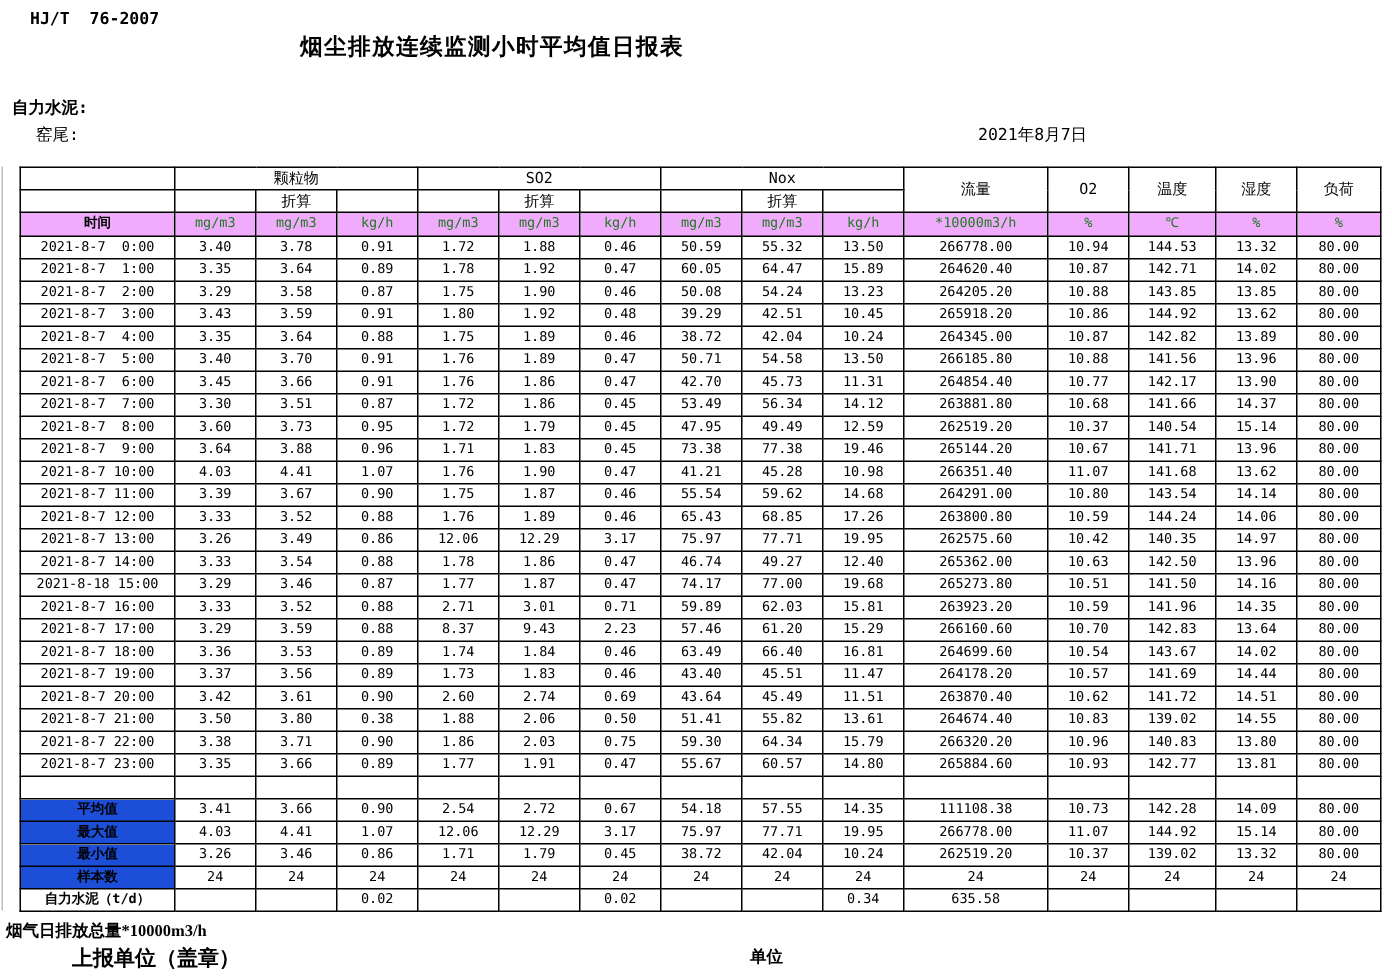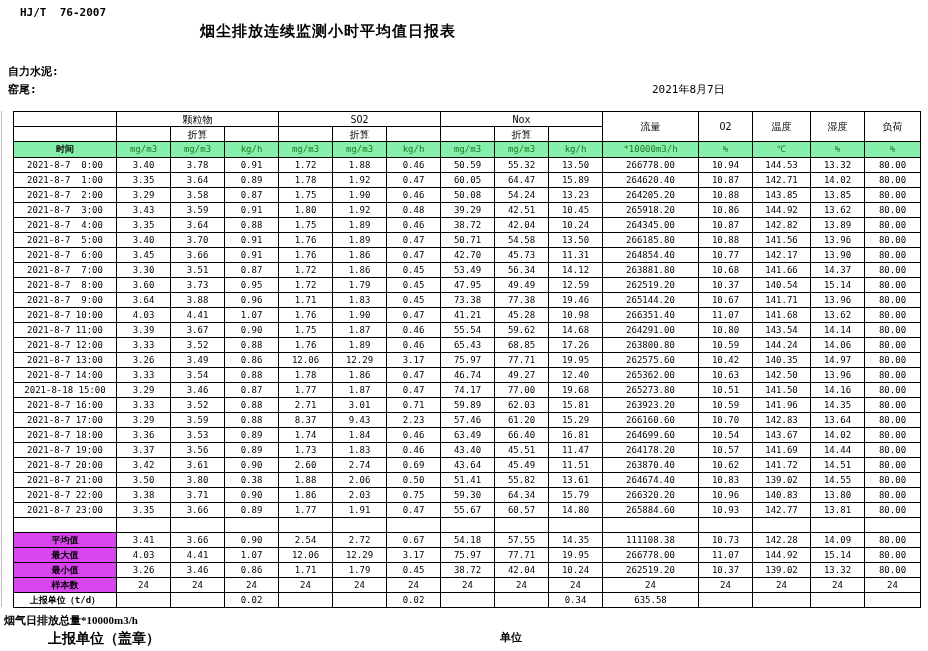--- a/index.html
+++ b/index.html
@@ -3,34 +3,34 @@
 <meta charset="utf-8">
 <style>
   html,body{margin:0;padding:0;background:#ffffff;}
   body{width:928px;height:651px;position:relative;overflow:hidden;
        font-family:"DejaVu Sans Mono","Liberation Mono",monospace;color:#000;}
   .abs{position:absolute;white-space:pre;}
   .std{left:20px;top:6px;font-size:11px;font-weight:bold;}
   .title{left:200px;top:22px;font-size:15px;font-weight:bold;letter-spacing:1px;
          font-family:"Liberation Sans","DejaVu Sans",sans-serif;}
   .company{left:8px;top:64px;font-size:11px;font-weight:bold;}
-  .station{left:8px;top:82px;font-size:11px;font-weight:bold;}
+  .station{left:24px;top:82px;font-size:11px;font-weight:normal;}
   .date{left:652px;top:82px;font-size:11px;}
   .edge-line{left:1px;top:111px;width:1px;height:496px;background:#bdbdbd;}
 
   table.report{position:absolute;left:13px;top:111px;border-collapse:collapse;
                table-layout:fixed;}
   table.report td{border:1px solid #000;font-size:9px;line-height:13px;height:14px;
                   padding:0;text-align:center;vertical-align:middle;white-space:pre;
                   overflow:hidden;}
   tr.hrow td{font-size:10px;}
-  tr.green-row td{background:#86efac;height:15px;}
+  tr.green-row td{background:#f0abfc;height:15px;}
   tr.green-row td.unit{color:#217821;}
   td.time-h{font-weight:bold;font-size:10px;}
-  td.sum-label{background:#d946ef;font-weight:bold;font-size:10px;margin-top:31px;}
+  td.sum-label{background:#1d4ed8;font-weight:bold;font-size:10px;margin-top:31px;}
   td.total-label{border-left:none;text-align:left;padding-left:0;font-size:10px;
                  font-weight:bold;}
   .footer1{left:4px;top:613px;font-size:11px;font-weight:bold;font-family:Liberation Serif, serif;}
   .footer2{left:4px;top:630px;font-size:14px;font-weight:bold;margin-left:44px;}
   .footer3{left:500px;top:630px;font-size:11px;font-weight:bold;}
 </style>
 </head>
 <body>
 
 <div class="abs std">HJ/T  76-2007</div>
@@ -590,21 +590,21 @@
         <td>24</td>
         <td>24</td>
         <td>24</td>
         <td>24</td>
         <td>24</td>
         <td>24</td>
         <td>24</td>
         <td>24</td>
       </tr>
       <tr>
-        <td class="total-label">上报单位（t/d）</td>
+        <td class="total-label">自力水泥（t/d）</td>
         <td></td>
         <td></td>
         <td>0.02</td>
         <td></td>
         <td></td>
         <td>0.02</td>
         <td></td>
         <td></td>
         <td>0.34</td>
         <td>635.58</td>

